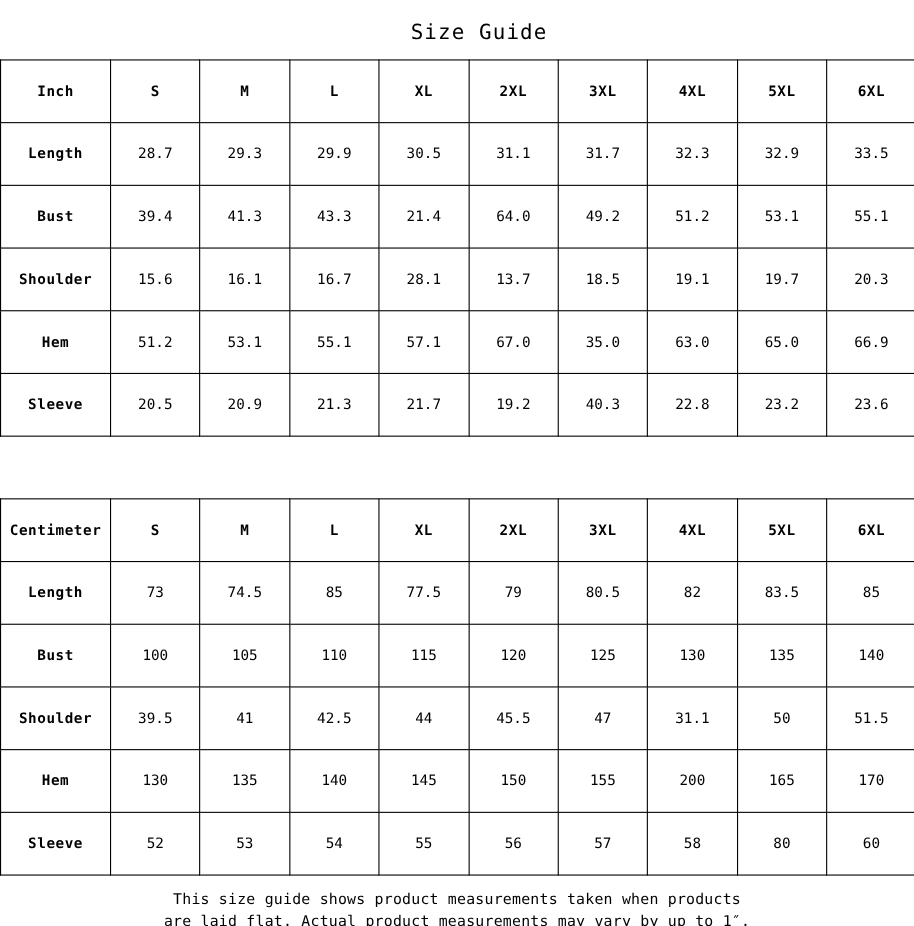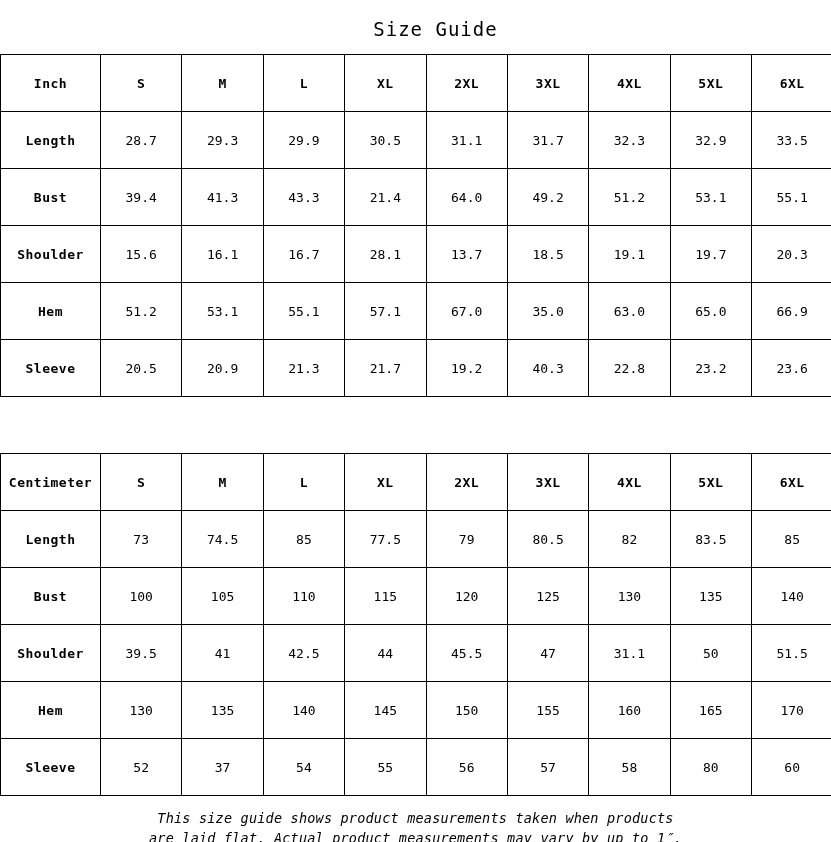--- a/index.html
+++ b/index.html
@@ -65,21 +65,21 @@
     height: 56px;
     width: 831px;
   }
   .footnote {
     text-align: center;
     font-size: 13.5px;
     line-height: 1.5;
     padding-top: 12px;
     letter-spacing: 0.2px;
   }
-  .footnote div { white-space: pre; font-style: italic; }
+  .footnote div { white-space: pre; }
 </style>
 </head>
 <body>
 
 <div class="page">
 
   <h1 class="title">Size Guide</h1>
 
   <table class="size-table">
     <colgroup>
@@ -239,28 +239,28 @@
         <td>51.5</td>
       </tr>
       <tr>
         <td class="row-head">Hem</td>
         <td>130</td>
         <td>135</td>
         <td>140</td>
         <td>145</td>
         <td>150</td>
         <td>155</td>
-        <td>160</td>
+        <td>200</td>
         <td>165</td>
         <td>170</td>
       </tr>
       <tr>
         <td class="row-head">Sleeve</td>
         <td>52</td>
-        <td>37</td>
+        <td>53</td>
         <td>54</td>
         <td>55</td>
         <td>56</td>
         <td>57</td>
         <td>58</td>
         <td>80</td>
         <td>60</td>
       </tr>
     </tbody>
   </table>

